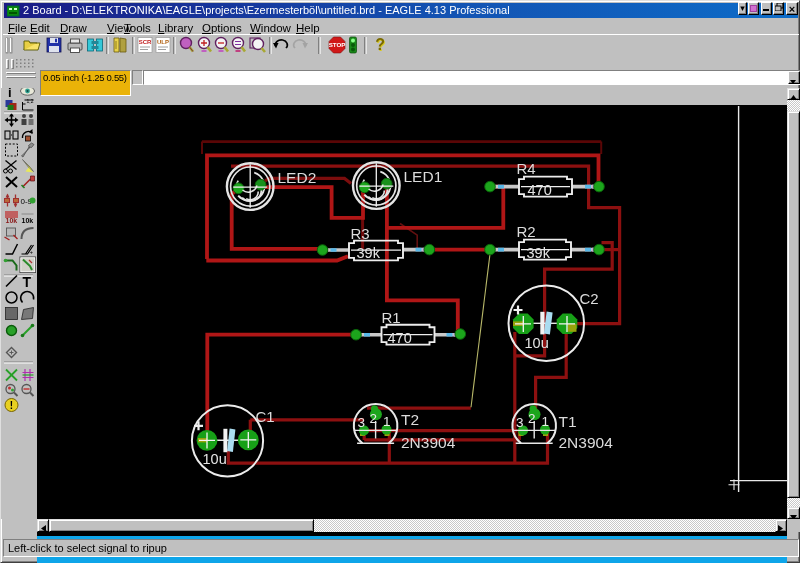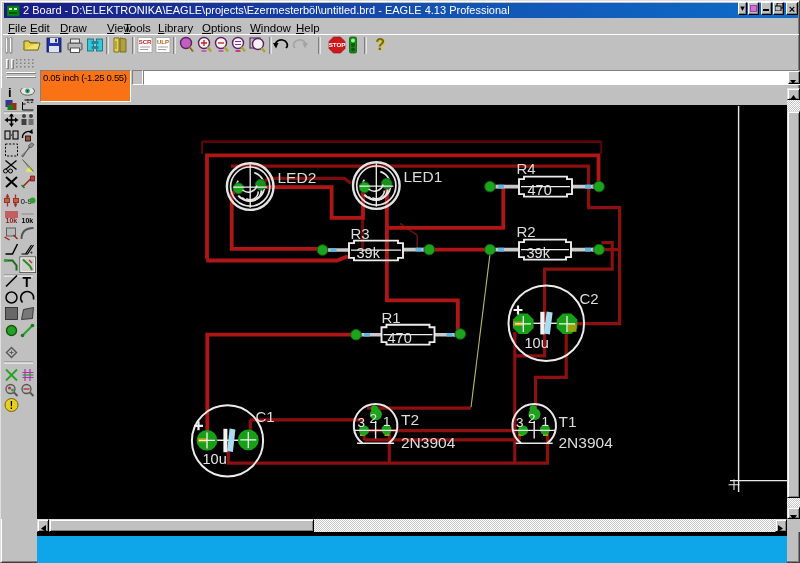--- a/index.html
+++ b/index.html
@@ -6,21 +6,21 @@
 #win{position:absolute;left:0;top:0;width:800px;height:563px;background:#c0c0c0;border:1px solid #dfdfdf;border-right-color:#404040;border-bottom-color:#404040;box-shadow:inset 1px 1px 0 #fff, inset -1px -1px 0 #808080}
 #title{left:3px;top:2px;width:794px;height:15px;background:linear-gradient(90deg,#1a1a85,#1352b2 55%,#0d6cc8);color:#fff;font-size:11px;font-weight:normal;line-height:15px;white-space:nowrap}
 #title .txt{position:absolute;left:19px;top:0}
 .tbtn{position:absolute;top:1px;height:13px;background:#c0c0c0;border:1px solid #fff;border-right-color:#000;border-bottom-color:#000;box-shadow:inset -1px -1px 0 #808080;font-size:9px;color:#000;text-align:center;line-height:11px}
 #menu{left:2px;top:19px;width:721px;height:17px;font-size:11.5px;color:#000}
 #menu span{position:absolute;top:2px}
 #menu u{text-decoration:underline}
 #tb1{left:2px;top:33px;width:796px;height:21px;border-top:1px solid #fff}
 #tb2{left:2px;top:57px;width:796px;height:13px}
 #prow{left:2px;top:69px;width:796px;height:17px}
-#coord{position:absolute;left:37px;top:0px;width:91px;height:32px;background:#f97316;border:1px solid #808080;border-right-color:#fff;border-bottom-color:#fff;font-size:9.5px;line-height:14px;padding-left:2px;letter-spacing:-0.3px;color:#000;white-space:nowrap}
+#coord{position:absolute;left:37px;top:0px;width:91px;height:26px;background:#eab308;border:1px solid #808080;border-right-color:#fff;border-bottom-color:#fff;font-size:9.5px;line-height:14px;padding-left:2px;letter-spacing:-0.3px;color:#000;white-space:nowrap}
 #combo{position:absolute;left:140px;top:0px;width:658px;height:15px;background:#fff;border:1px solid #808080;border-right-color:#fff;border-bottom-color:#fff}
 #combobtn{position:absolute;left:785px;top:1px;width:12px;height:13px;background:#c0c0c0;border:1px solid #fff;border-right-color:#000;border-bottom-color:#000;box-shadow:inset -1px -1px 0 #808080}
 #lbar{left:0px;top:87px;width:36px;height:431px;background:#c0c0c0}
 #canvas{left:36px;top:104px;width:750px;height:535px;background:#0ea5e9}
 #vsb{left:786px;top:87px;width:13px;height:431px;background:#c0c0c0}
 #hsb{left:36px;top:518px;width:750px;height:13px}
 .sbtn{position:absolute;background:#c0c0c0;border:1px solid #dfdfdf;border-right-color:#000;border-bottom-color:#000;box-shadow:inset 1px 1px 0 #fff, inset -1px -1px 0 #808080}
 .checker{background-image:conic-gradient(#fff 25%,#c8c8c8 0 50%,#fff 0 75%,#c8c8c8 0);background-size:2px 2px}
 #status{left:2px;top:538px;width:796px;height:18px;background:#c0c0c0;border:1px solid #808080;border-right-color:#fff;border-bottom-color:#fff;font-size:11px;line-height:16px;padding-left:4px;color:#000}
 .grip{position:absolute;width:3px;background:#c0c0c0;border:1px solid #fff;border-right-color:#808080;border-bottom-color:#808080}
@@ -567,13 +567,14 @@
           <path d="M3,5.5 L8,2 L8,9 Z" fill="#000"></path>
         </svg></div>
     <div class="checker abs" style="left:12px;top:0;width:726px;height:13px"></div>
     <div class="sbtn" style="left:12px;top:0;width:265px;height:13px"></div>
     <div class="sbtn" style="left:738px;top:0;width:12px;height:13px"><svg width="10" height="11" viewBox="0 0 10 11">
           <path d="M7,5.5 L2,2 L2,9 Z" fill="#000"></path>
         </svg></div>
   </div>
   <div class="abs" style="left:786px;top:518px;width:13px;height:13px;background:#c0c0c0"></div>
 
+  <div id="status" class="abs">Left-click to select signal to ripup</div>
 </div>
 
 </body></html>

